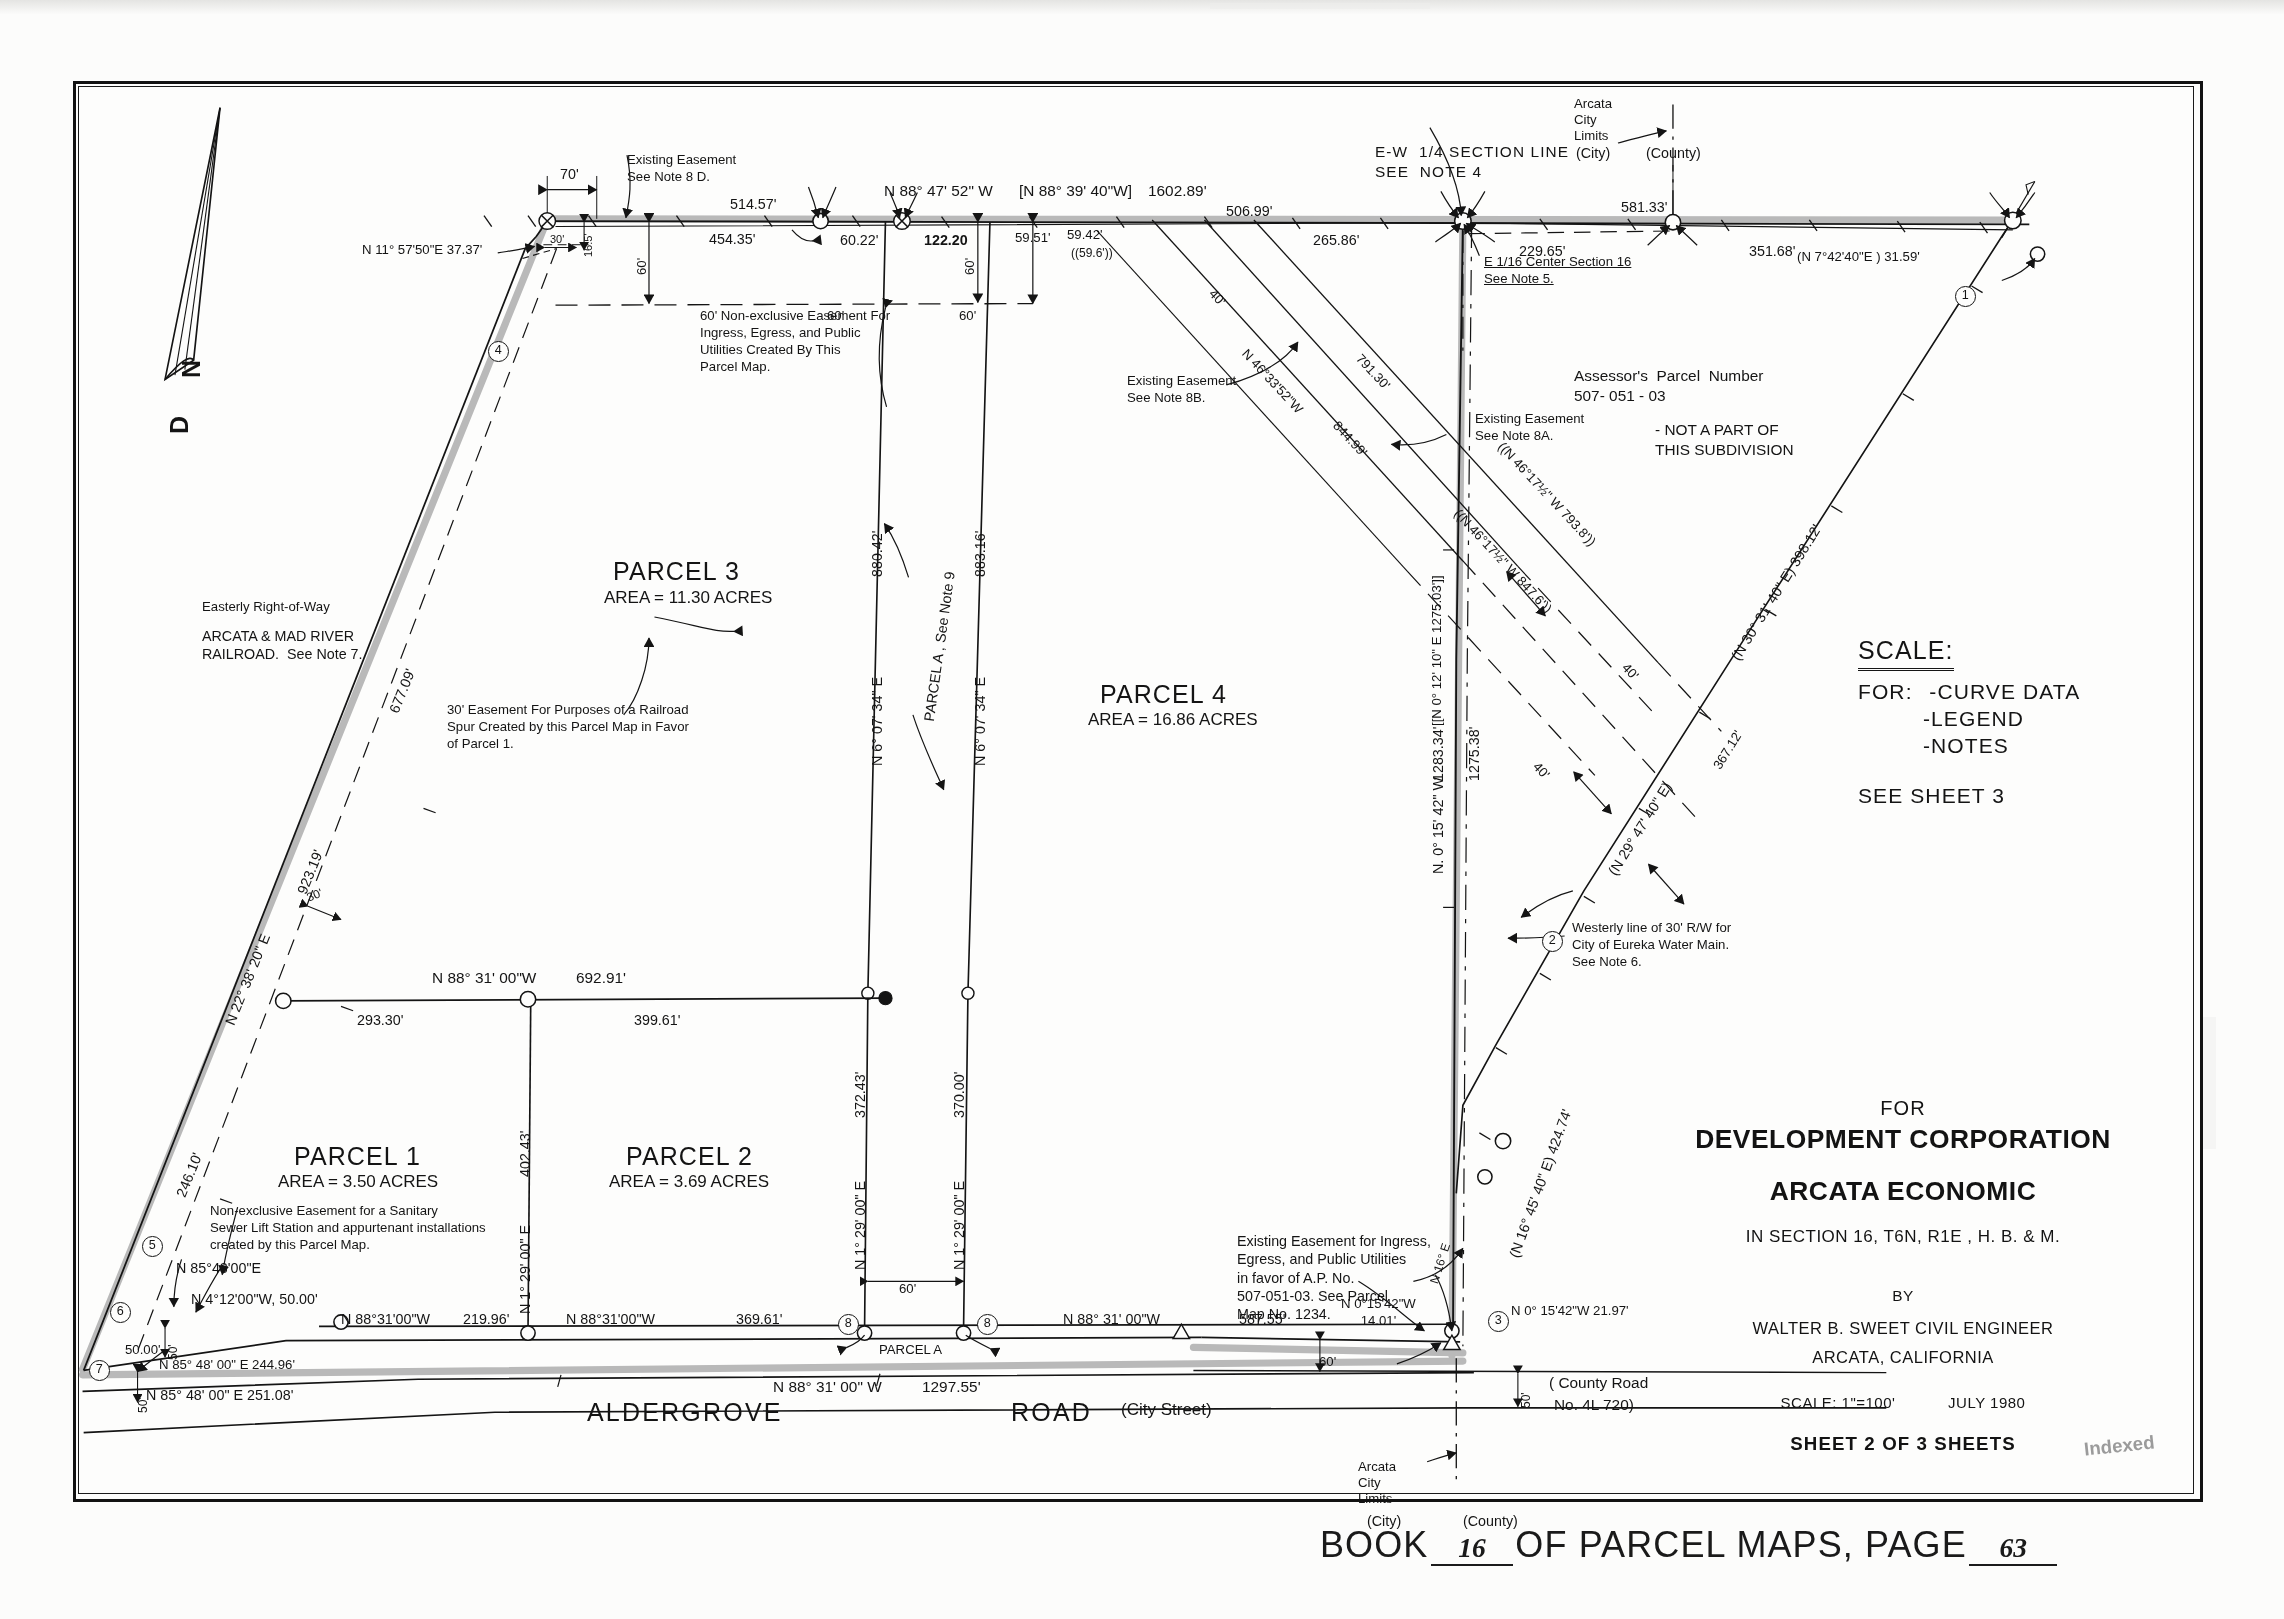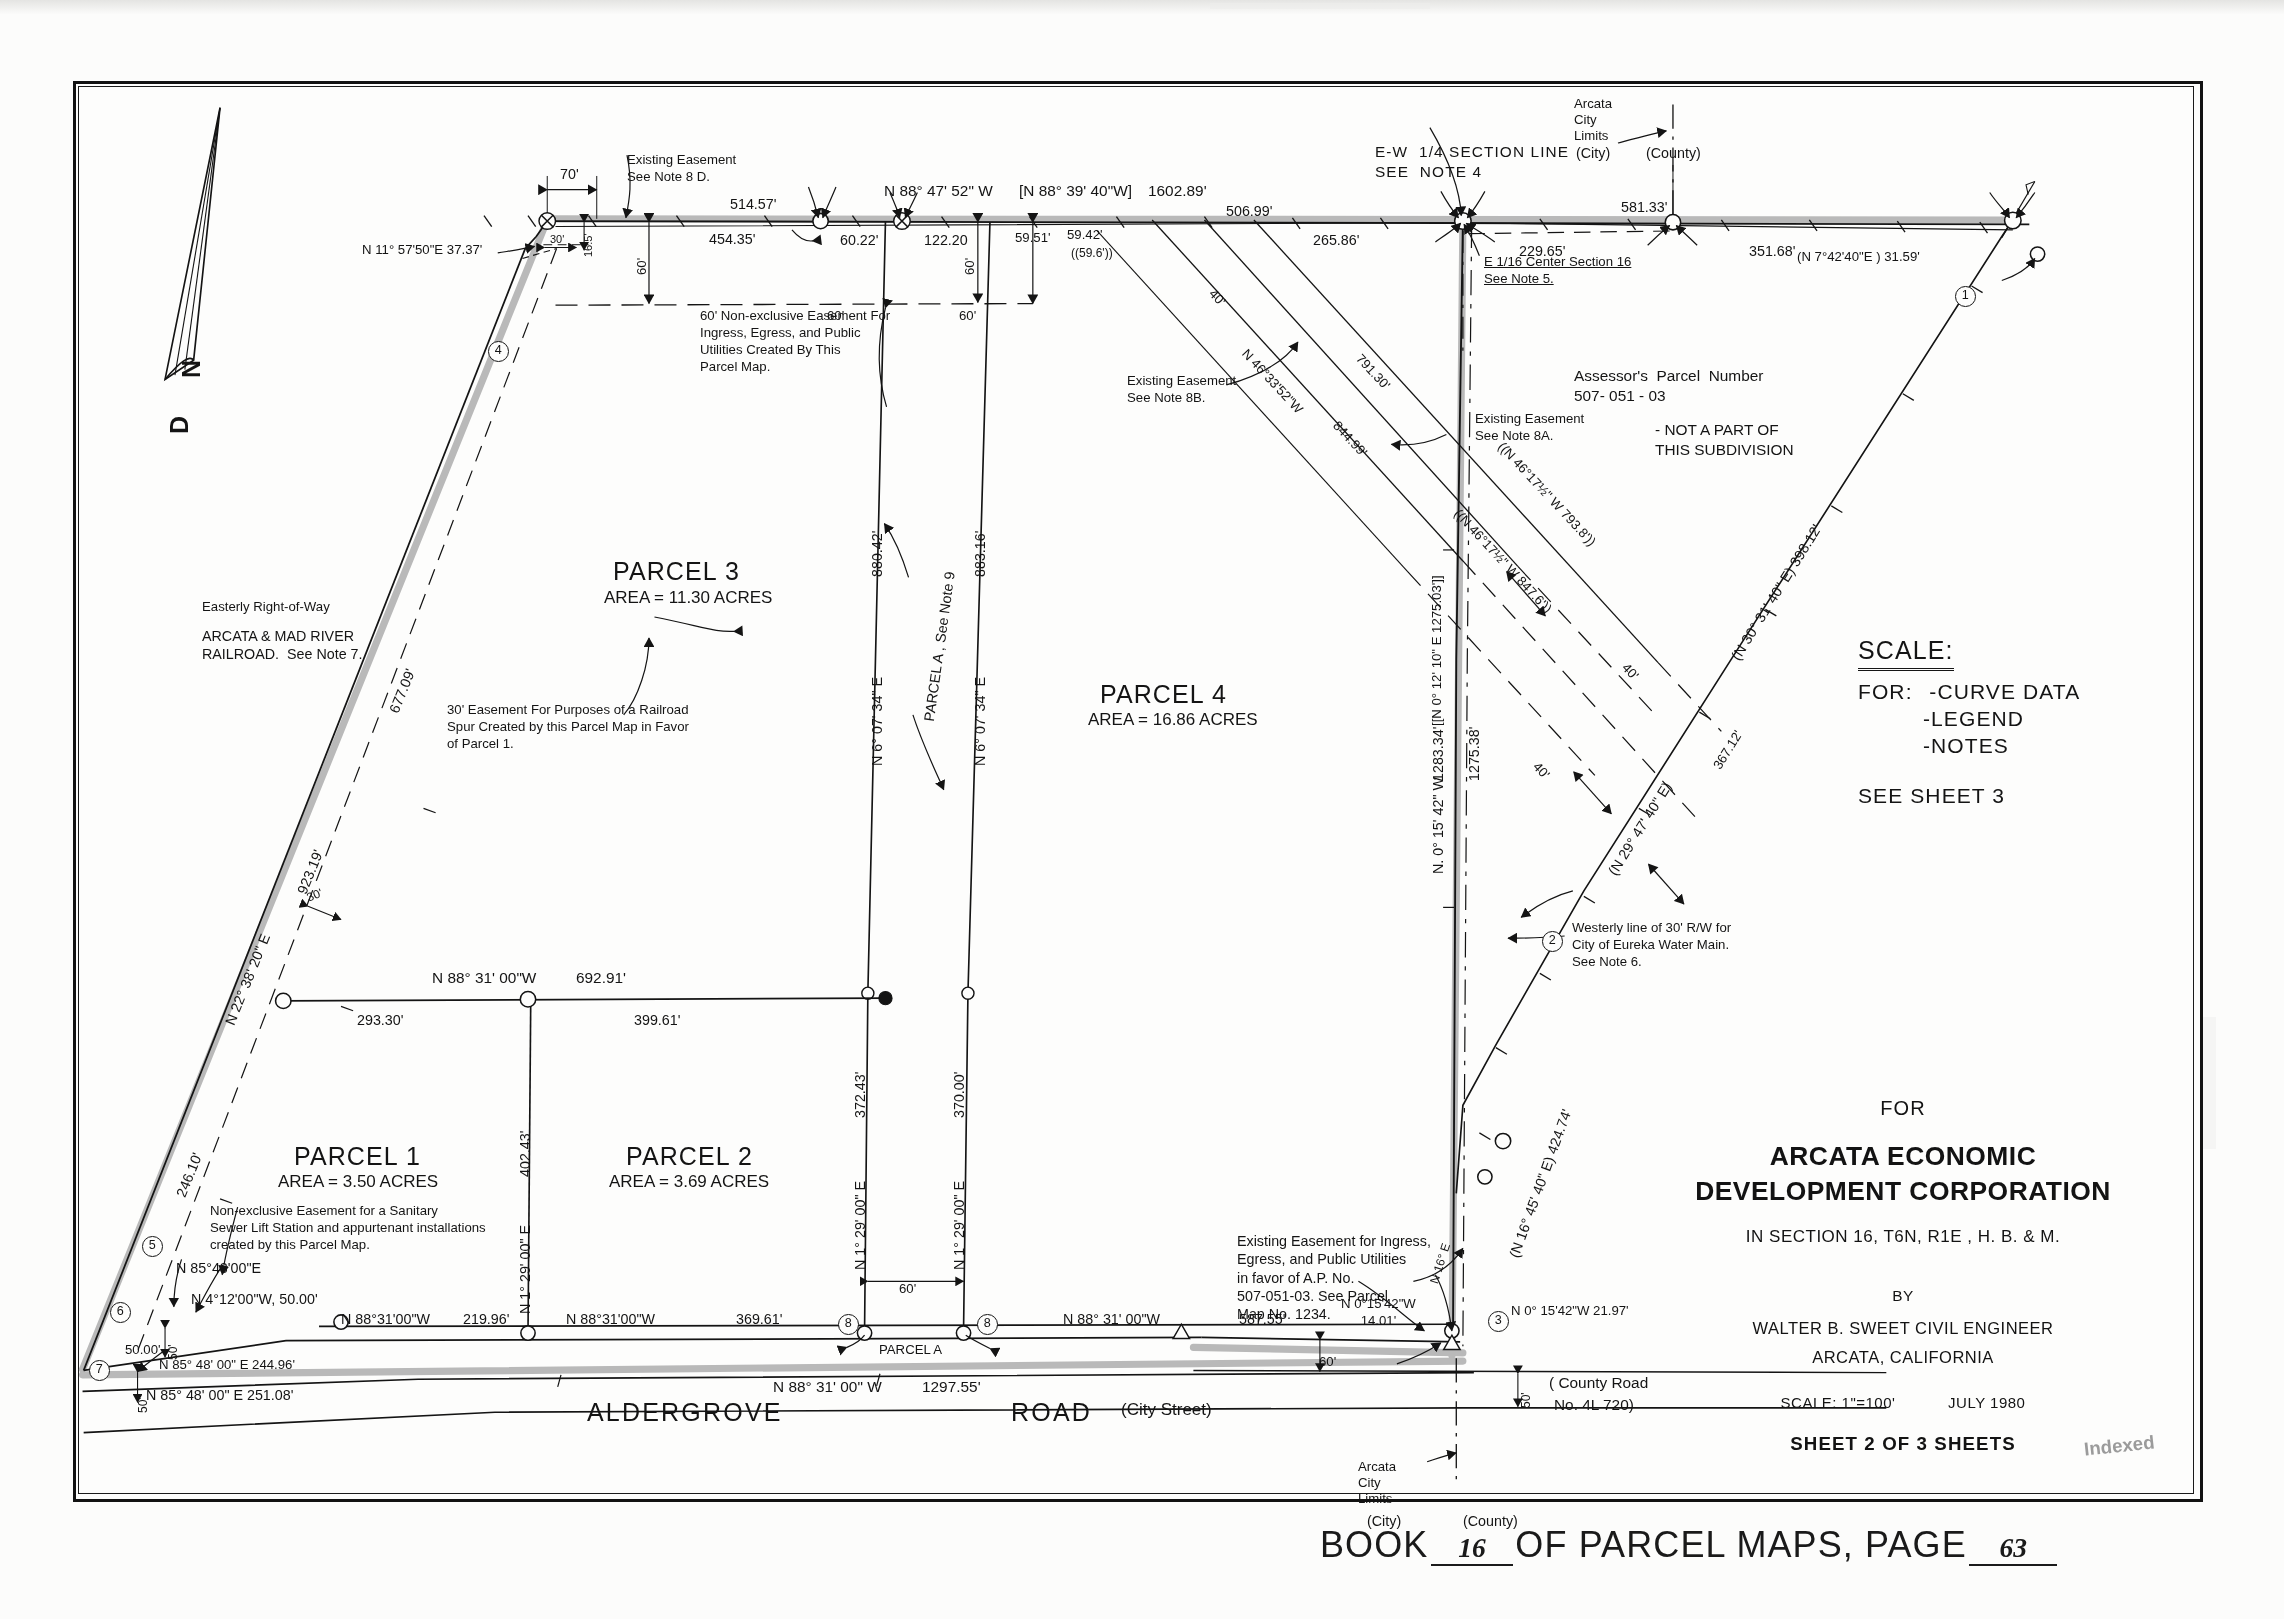--- a/index.html
+++ b/index.html
@@ -318,21 +318,21 @@
 
   <div class="lbl t17" style="left:560px;top:165px;">70'</div>
   <div class="lbl t16" style="left:627px;top:152px;white-space:pre;">Existing Easement
 See Note 8 D.</div>
   <div class="lbl t17" style="left:730px;top:195px;">514.57'</div>
   <div class="lbl t17" style="left:709px;top:230px;">454.35'</div>
   <div class="lbl t18" style="left:884px;top:181px;">N  88° 47' 52" W</div>
   <div class="lbl t18" style="left:1019px;top:181px;">[N 88° 39' 40"W]</div>
   <div class="lbl t18" style="left:1148px;top:181px;">1602.89'</div>
   <div class="lbl t17" style="left:840px;top:231px;">60.22'</div>
-  <div class="lbl t17" style="left:924px;top:231px;">122.20</div>
+  <div class="lbl t17" style="left:924px;top:231px;font-weight:bold;">122.20</div>
   <div class="lbl t16" style="left:1015px;top:230px;">59.51'</div>
   <div class="lbl t16" style="left:1067px;top:227px;">59.42'</div>
   <div class="lbl t15" style="left:1071px;top:246px;">((59.6'))</div>
   <div class="lbl t17" style="left:1226px;top:202px;">506.99'</div>
   <div class="lbl t17" style="left:1313px;top:231px;">265.86'</div>
   <div class="lbl t17" style="left:1519px;top:242px;">229.65'</div>
   <div class="lbl t17" style="left:1621px;top:198px;">581.33'</div>
   <div class="lbl t17" style="left:1749px;top:242px;">351.68'</div>
   <div class="lbl t16" style="left:362px;top:242px;">N 11° 57'50"E  37.37'</div>
   <div class="lbl t16" style="left:1797px;top:249px;">(N 7°42'40"E ) 31.59'</div>
@@ -496,22 +496,22 @@
   <div class="circnum" style="left:1488px;top:1311px;">3</div>
   <div class="circnum" style="left:488px;top:341px;">4</div>
   <div class="circnum" style="left:142px;top:1236px;">5</div>
   <div class="circnum" style="left:110px;top:1302px;">6</div>
   <div class="circnum" style="left:89px;top:1360px;">7</div>
   <div class="circnum" style="left:838px;top:1314px;">8</div>
   <div class="circnum" style="left:977px;top:1314px;">8</div>
 
   <div id="title-block">
     <div class="tb-line" style="font-size:20px;letter-spacing:1.1px;margin-top:18.7px;">FOR</div>
+    <div class="tb-line bold" style="font-size:26.4px;letter-spacing:0.5px;margin-top:4.4px;">DEVELOPMENT  CORPORATION</div>
     <div class="tb-line bold" style="font-size:26.4px;letter-spacing:0.5px;margin-top:21px;">ARCATA  ECONOMIC</div>
-    <div class="tb-line bold" style="font-size:26.4px;letter-spacing:0.5px;margin-top:4.4px;">DEVELOPMENT  CORPORATION</div>
     <div class="tb-line" style="font-size:17px;letter-spacing:0.5px;margin-top:20px;">IN  SECTION   16,  T6N,  R1E ,  H. B. &amp; M.</div>
     <div class="tb-line" style="font-size:15.4px;letter-spacing:0.5px;margin-top:40px;">BY</div>
     <div class="tb-line" style="font-size:16.5px;letter-spacing:0.5px;margin-top:14.3px;">WALTER  B. SWEET     CIVIL  ENGINEER</div>
     <div class="tb-line" style="font-size:16.5px;letter-spacing:0.5px;margin-top:10px;">ARCATA,  CALIFORNIA</div>
     <div class="tb-line" style="font-size:15px;letter-spacing:0.5px;margin-top:26.4px;">
       <span>SCALE: 1"=100'</span>
       <span style="margin-left:48px;">JULY  1980</span>
     </div>
     <div class="tb-line bold" style="font-size:18.7px;letter-spacing:1.1px;margin-top:22px;">SHEET 2 OF 3 SHEETS</div>
   </div>

